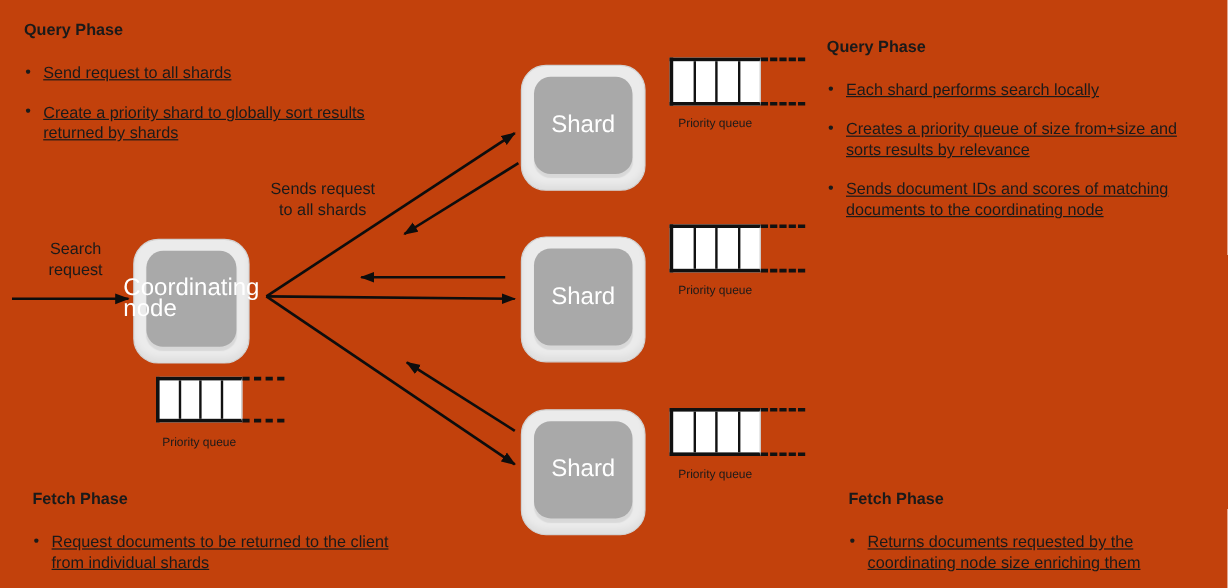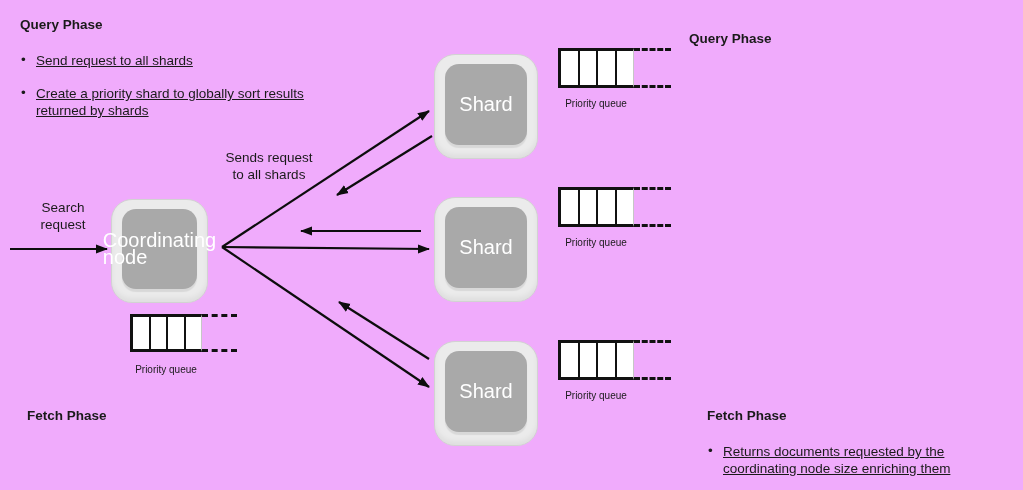--- a/index.html
+++ b/index.html
@@ -1,17 +1,17 @@
 <!DOCTYPE html>
 <html><head>
 <meta charset="utf-8">
 <style>
   html,body{margin:0;padding:0;background:#fff;}
   .canvas{
-    position:relative;width:1023px;height:490px;background:#f0abfc;overflow:hidden;
+    position:relative;width:1023px;height:490px;background:#c2410c;overflow:hidden;
     font-family:"Liberation Sans", sans-serif;color:#1a1a1a;
   }
   
   .note{position:absolute;font-size:13.5px;line-height:17px;}
   .note-title{font-weight:bold;margin:0 0 19px 0;}
   .note-list{list-style:none;margin:0;padding:0;}
   .note-item{position:relative;padding-left:16px;text-decoration:underline;}
   .note-item::before{content:"\2022";position:absolute;left:1px;top:-1px;}
   .note-item + .note-item{margin-top:16px;}
   .note-tl{left:20px;top:16px;width:290px;}
@@ -71,24 +71,32 @@
   <div class="note note-tl">
     <div class="note-title">Query Phase</div>
     <ul class="note-list">
       <li class="note-item">Send request to all shards</li>
       <li class="note-item">Create a priority shard to globally sort results returned by shards</li>
     </ul>
   </div>
 
   <div class="note note-tr">
     <div class="note-title">Query Phase</div>
+    <ul class="note-list">
+      <li class="note-item">Each shard performs search locally</li>
+      <li class="note-item">Creates a priority queue of size from+size and sorts results by relevance</li>
+      <li class="note-item">Sends document IDs and scores of matching documents to the coordinating node</li>
+    </ul>
   </div>
 
   <div class="note note-bl">
     <div class="note-title">Fetch Phase</div>
+    <ul class="note-list">
+      <li class="note-item">Request documents to be returned to the client from individual shards</li>
+    </ul>
   </div>
 
   <div class="note note-br">
     <div class="note-title">Fetch Phase</div>
     <ul class="note-list">
       <li class="note-item">Returns documents requested by the coordinating node size enriching them</li>
     </ul>
   </div>
 
   <div class="box-outer coordinating">

